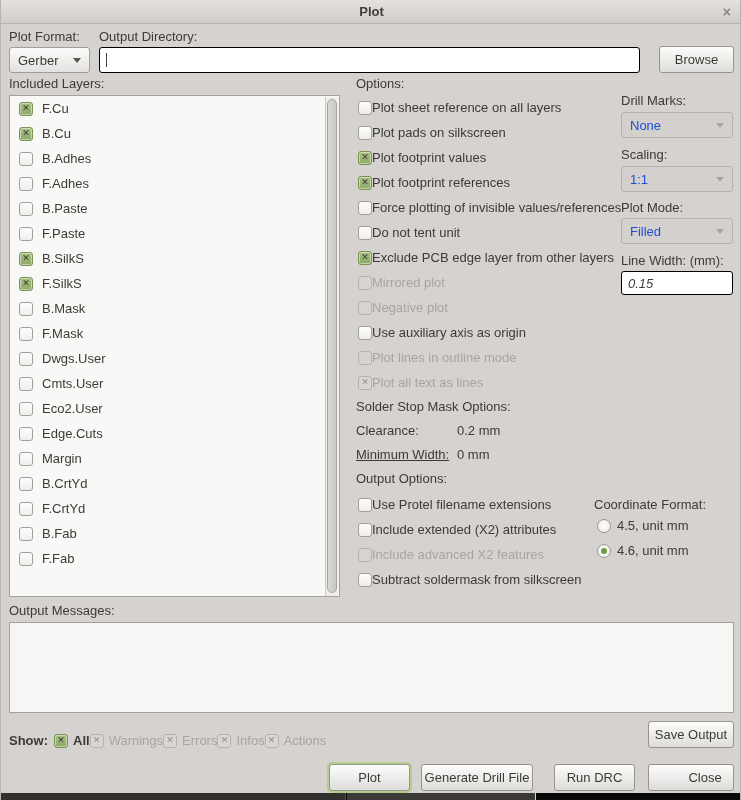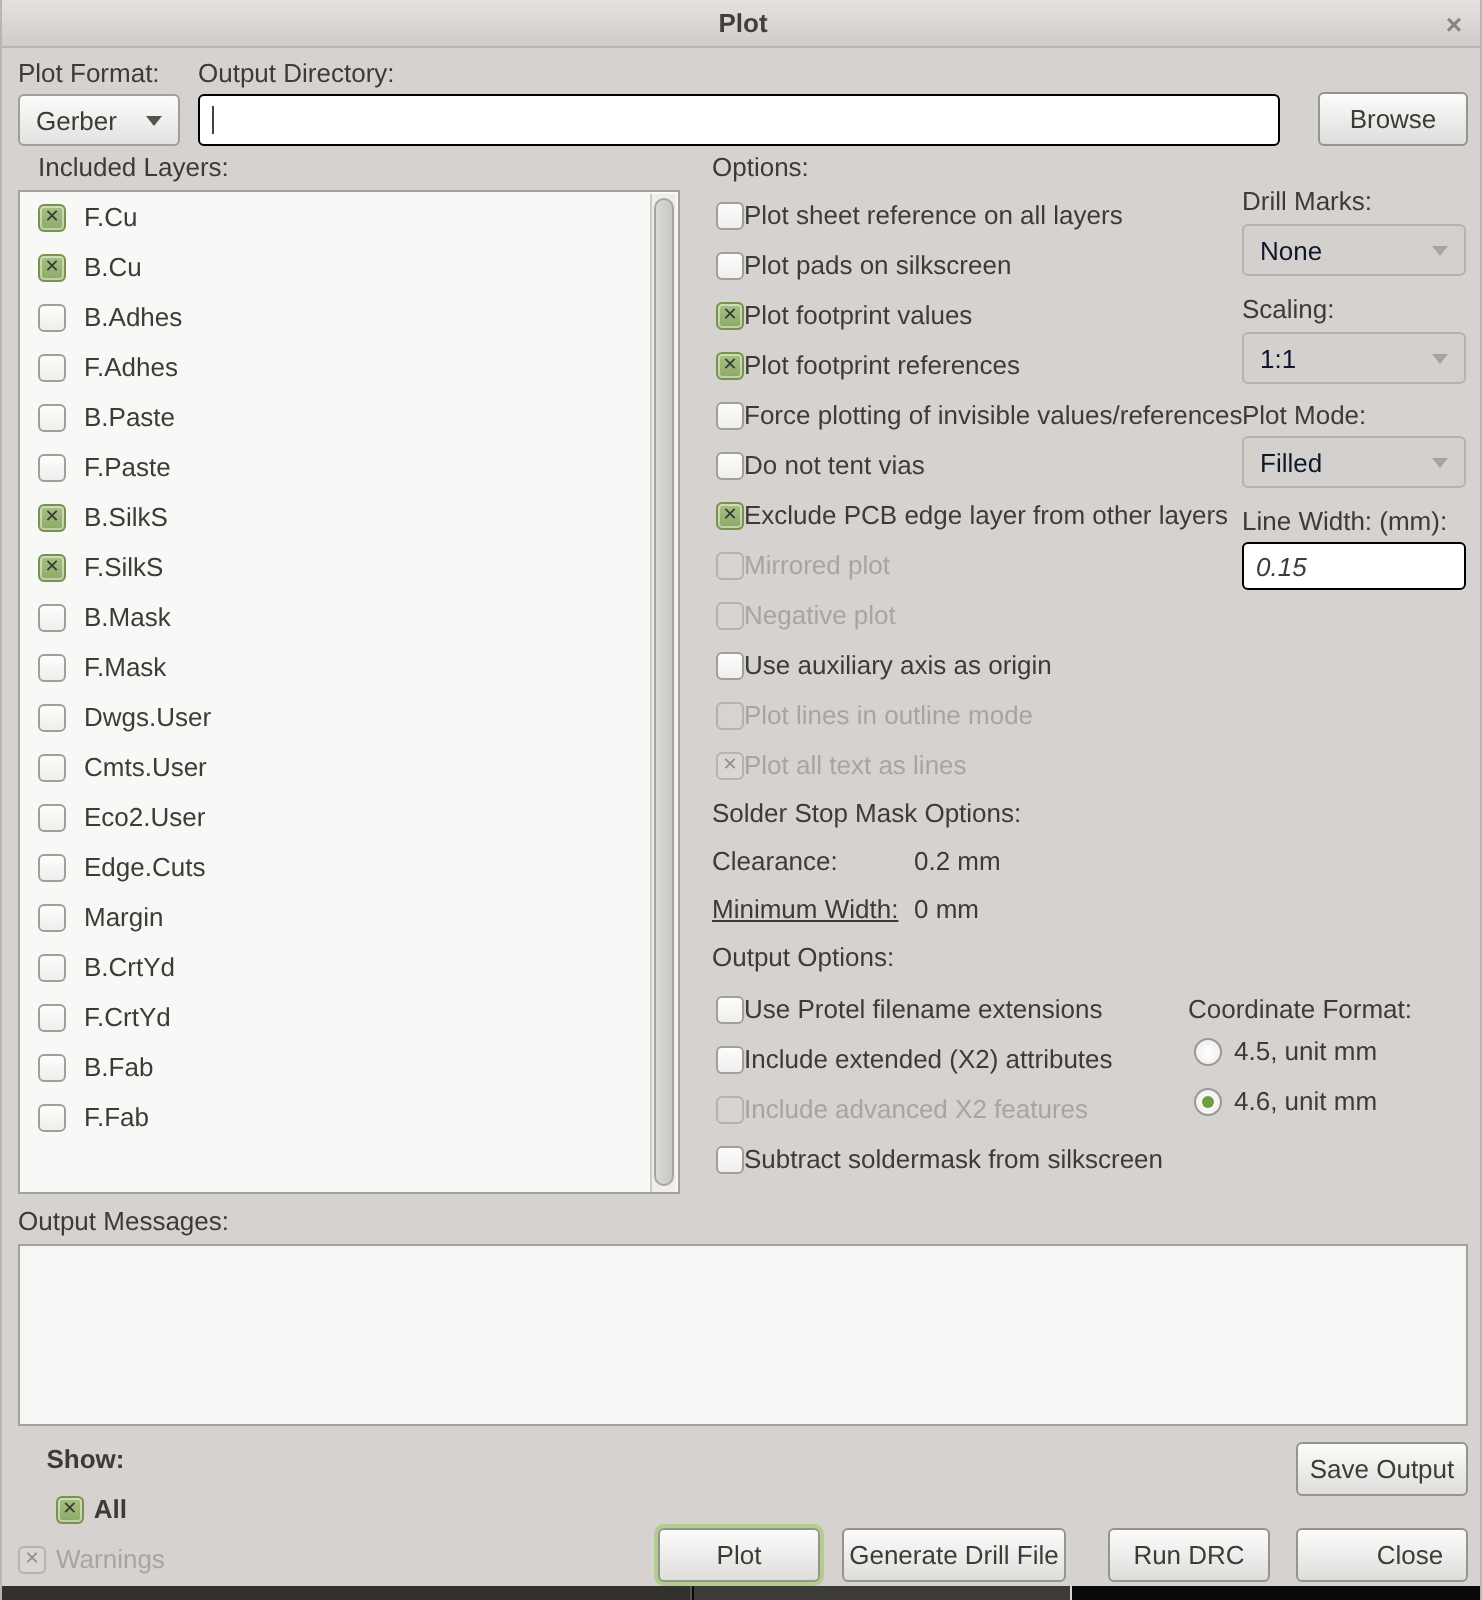--- a/index.html
+++ b/index.html
@@ -22,21 +22,21 @@
   .dim{color:#a8a5a1;}
   .bold{font-weight:bold;}
 
   
   .dropdown{
     position:absolute;height:26px;display:flex;align-items:center;justify-content:space-between;
     padding:0 8px;border:1px solid #a09e9a;border-radius:3px;
     background:linear-gradient(#fbfbfa,#e3e2e0);
   }
   .dropdown .arr{width:0;height:0;border-left:4px solid transparent;border-right:4px solid transparent;border-top:5px solid #55534f;margin-left:6px;}
-  .dropdown.disabled{background:#d3d0cd;border-color:#b5b3b0;color:#0f172a;}
+  .dropdown.disabled{background:#d3d0cd;border-color:#b5b3b0;color:#1d4ed8;}
   .dropdown.disabled .arr{border-top-color:#a8a5a1;}
 
   
   .txt{
     position:absolute;height:26px;border:1px solid #000000;border-radius:3px;background:#ffffff;
     font-family:inherit;font-size:13px;color:#3c3b37;padding:0 6px;outline:none;font-style:italic;
   }
   .caret{position:absolute;width:1px;height:14px;background:#44433f;}
 
   
@@ -80,21 +80,21 @@
   .radio{
     width:14px;height:14px;flex:0 0 14px;border:1px solid #9a9894;border-radius:50%;
     background:radial-gradient(#ffffff,#eceae8);position:relative;
   }
   .radio.selected::after{
     content:"";position:absolute;left:3px;top:3px;width:6px;height:6px;border-radius:50%;background:#6f9c3f;
   }
 
   .msg-box{position:absolute;left:8px;top:622px;width:725px;height:91px;background:#f6f6f5;border:1px solid #a3a19d;}
 
-  .show-row{position:absolute;left:8px;top:722px;height:26px;display:flex;align-items:center;gap:10px;flex-direction:column;}
+  .show-row{position:absolute;left:8px;top:722px;height:26px;display:flex;align-items:flex-end;}
   .show-group{display:flex;align-items:center;gap:5px;}
   .show-group .slbl:not(.dim){font-weight:bold;}
 
   .taskbar{position:absolute;left:0;top:793px;width:741px;height:7px;background:#0a0a0a;}
   .taskbar .seg1{position:absolute;left:0;top:0;width:345px;height:7px;background:#33312e;border-right:1px solid #55534f;}
   .taskbar .seg2{position:absolute;left:346px;top:0;width:189px;height:7px;background:#3d3b38;border-right:1px solid #d8d6d2;}
 </style>
 </head>
 <body>
 
@@ -110,21 +110,21 @@
     <span>Gerber</span>
     <span class="arr"></span>
   </div>
   <span class="lbl" style="left:98px;top:29px;">Output Directory:</span>
   <input class="txt" style="left: 98px; top: 47px; width: 541px;" value="">
   <span class="caret" style="left:105px;top:53px;"></span>
   <div class="btn" style="left:658px;top:46px;width:75px;">
     <span>Browse</span>
   </div>
 
-  <span class="lbl" style="left:8px;top:76px;margin-left:10px;">Included Layers:</span>
+  <span class="lbl" style="left:8px;top:76px;">Included Layers:</span>
   <div class="layers-box">
 
       <div class="lyr-row">
         <span class="cb checked"></span>
         <span style="margin-left:9px;">F.Cu</span>
       </div>
 
       <div class="lyr-row">
         <span class="cb checked"></span>
         <span style="margin-left:9px;">B.Cu</span>
@@ -244,21 +244,21 @@
         <span>Plot footprint references</span>
       </div>
 
       <div class="opt-row">
         <span class="cb"></span>
         <span>Force plotting of invisible values/references</span>
       </div>
 
       <div class="opt-row">
         <span class="cb"></span>
-        <span>Do not tent vias</span>
+        <span>Do not tent unit</span>
       </div>
 
       <div class="opt-row">
         <span class="cb checked"></span>
         <span>Exclude PCB edge layer from other layers</span>
       </div>
 
       <div class="opt-row">
         <span class="cb disabled"></span>
         <span class="dim">Mirrored plot</span>

